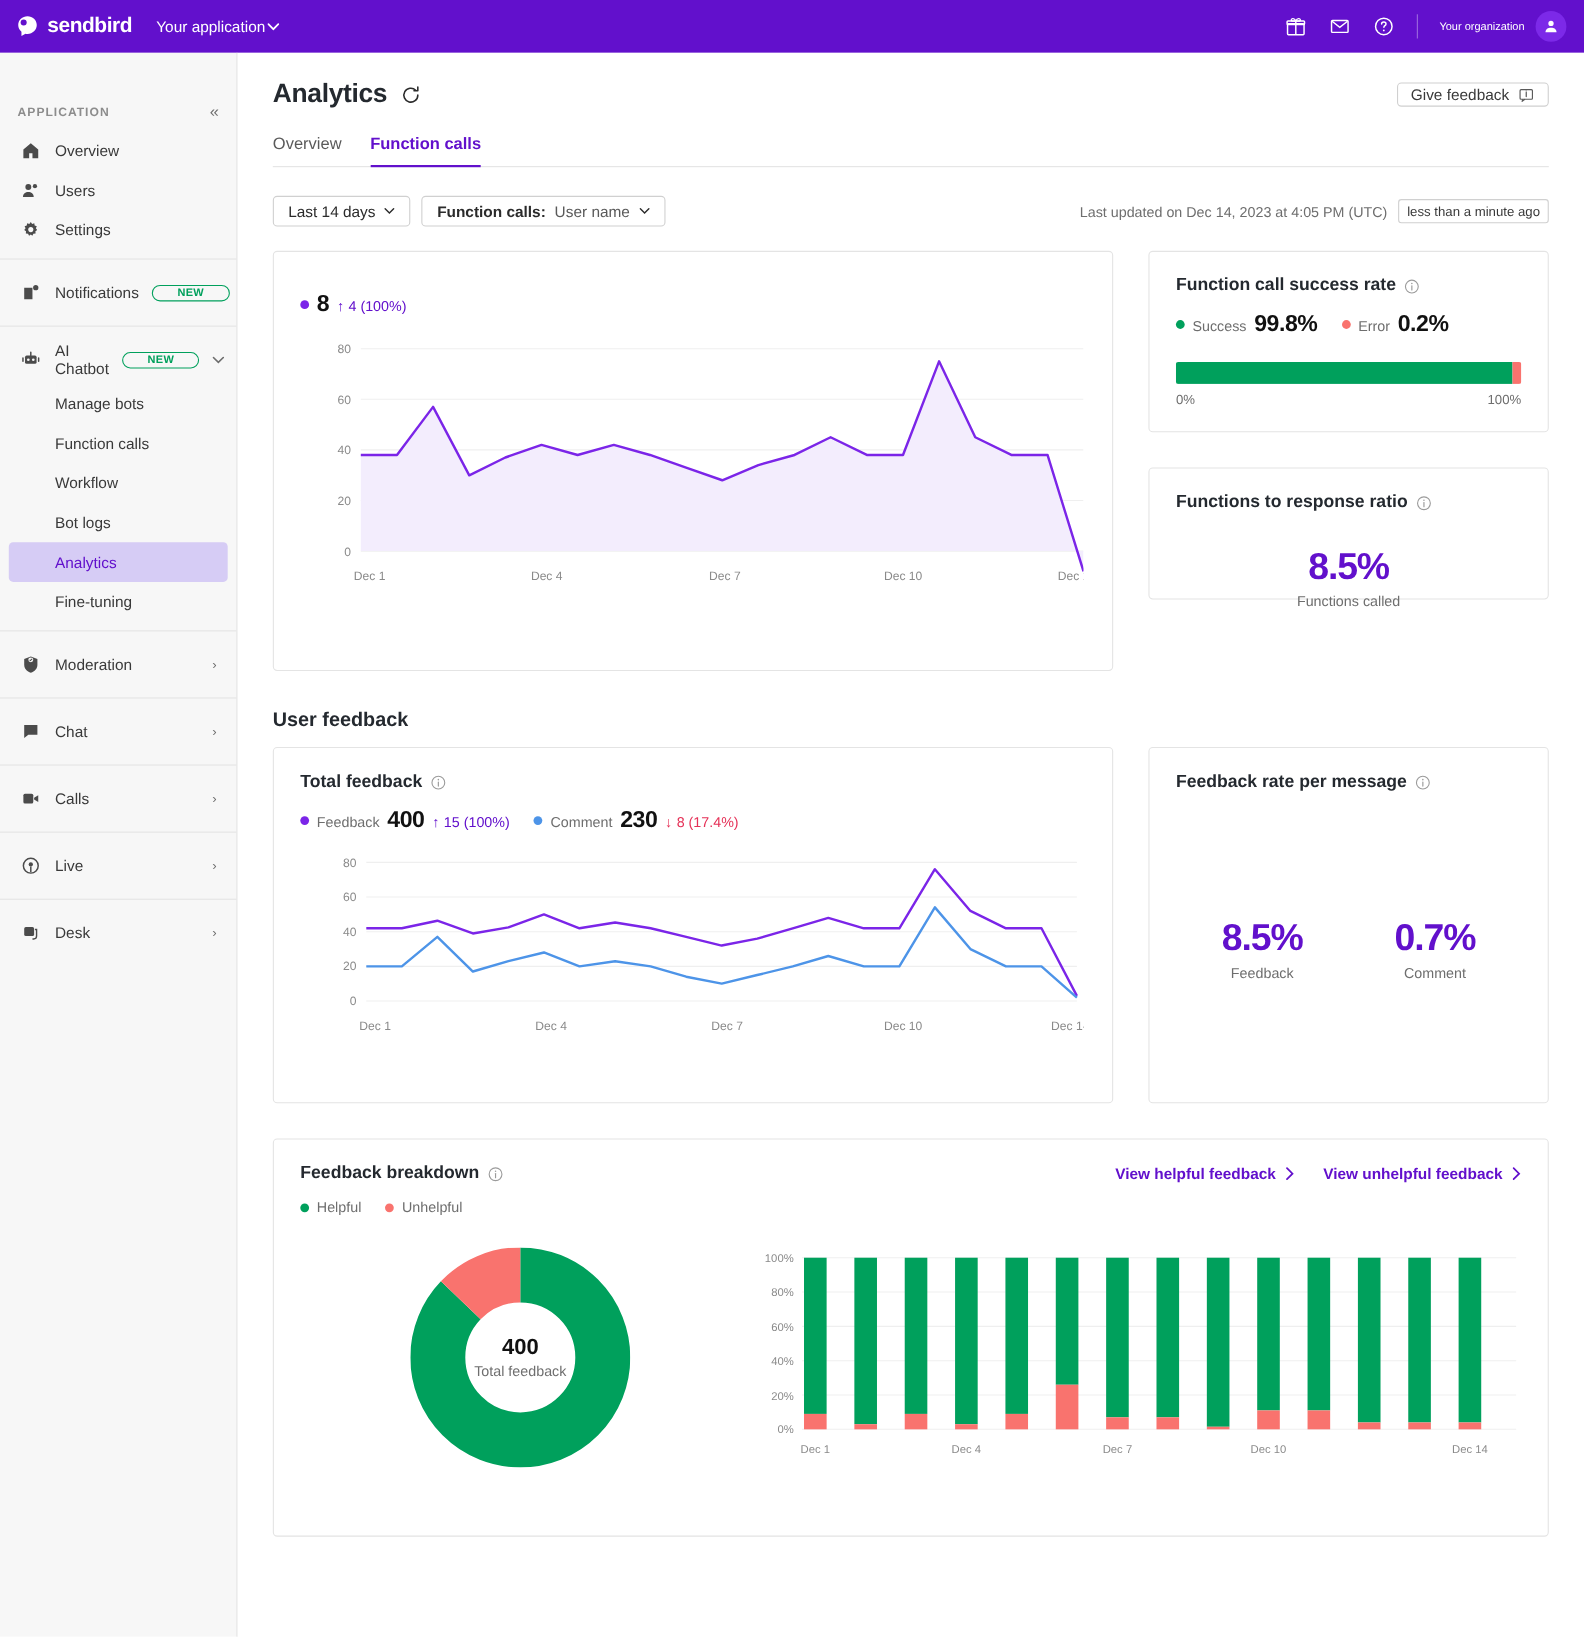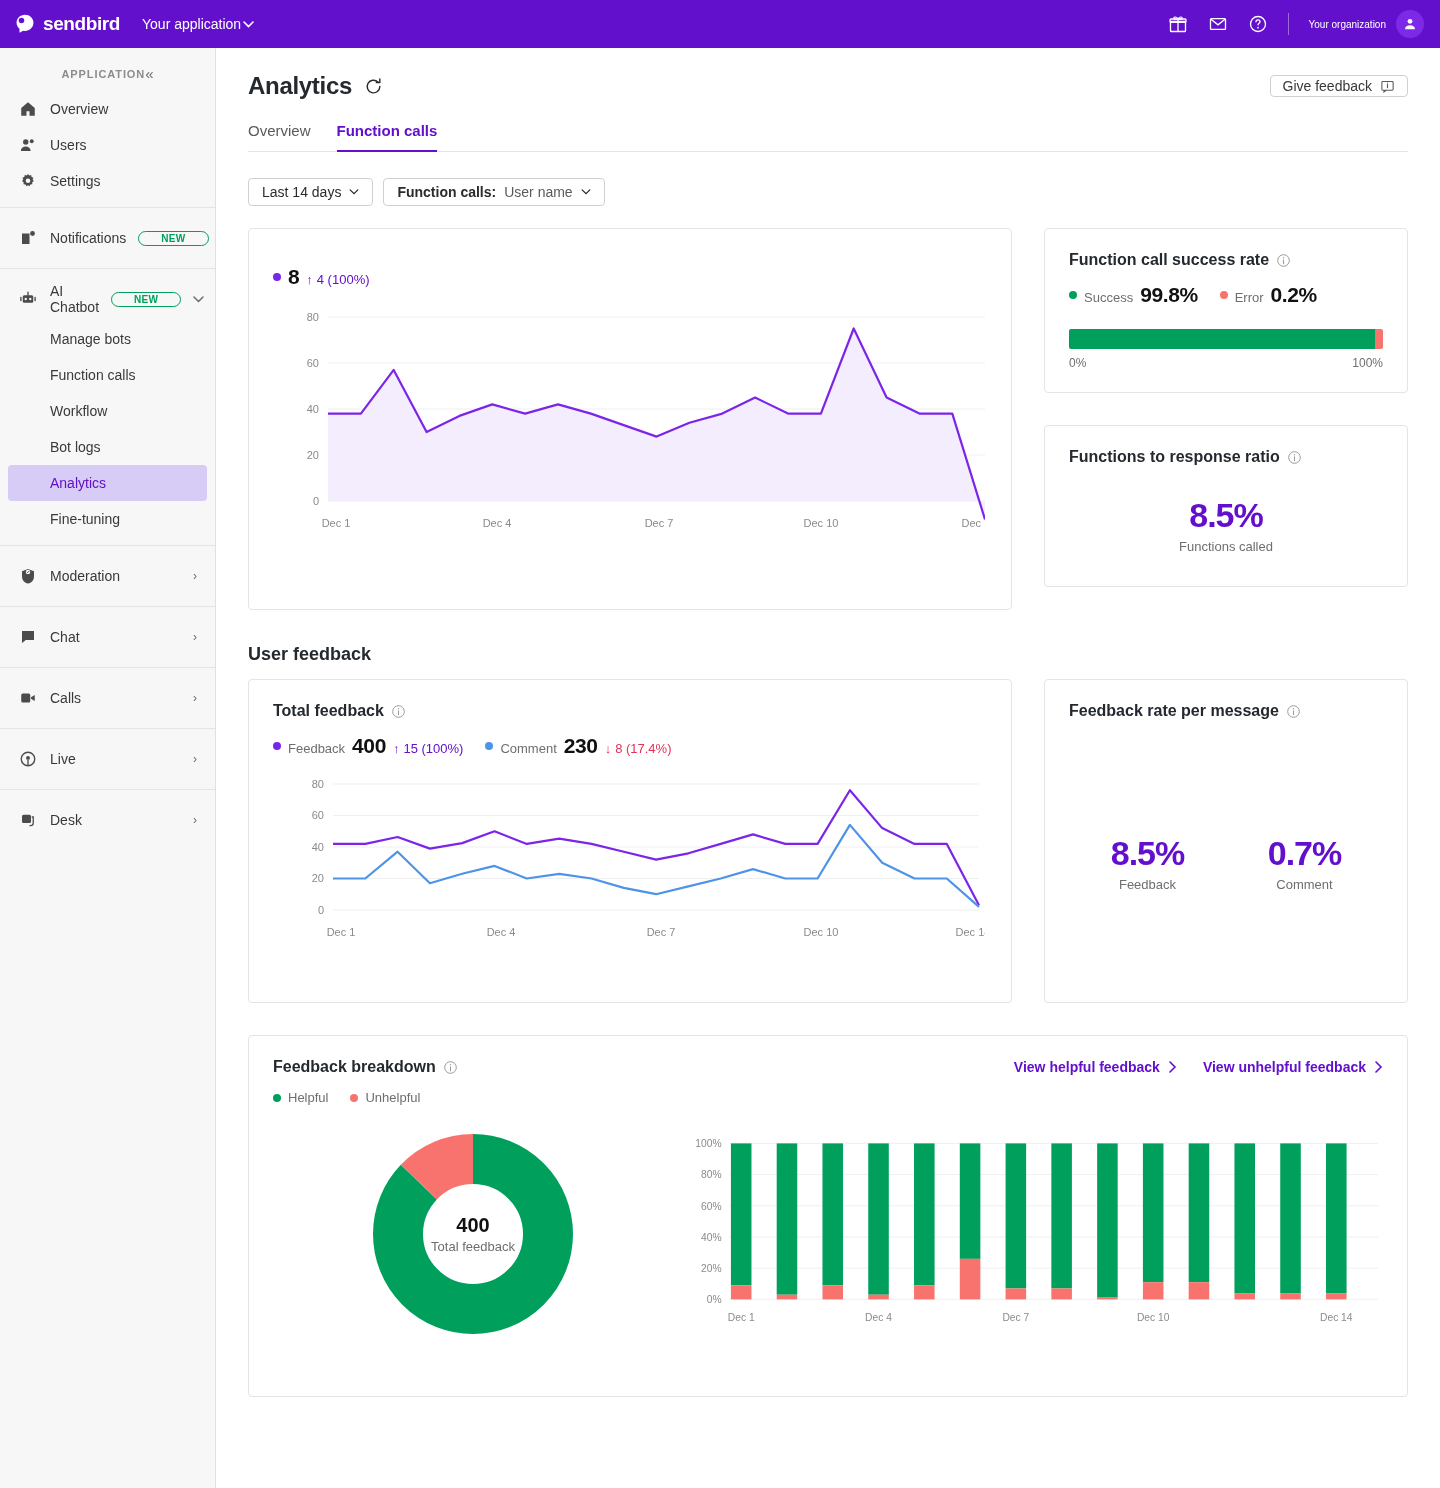--- a/index.html
+++ b/index.html
@@ -35,22 +35,23 @@
   }
 
   .body { display:flex; flex: 1 1 auto; min-height:0; }
 
   
   .sidebar {
     width:216px; flex:0 0 216px; background:#F7F7F7;
     border-right:1px solid #E0E0E0;
   }
   .side-head {
-    display:flex;align-items:center;justify-content:center;
+    display:flex;align-items:center;justify-content:space-between;
     padding: 18px 16px 8px 16px;
+    margin-top: 28px;
   }
   .side-head-label { font-size:11px; letter-spacing:.9px; color:#8C8C8C; font-weight:600; }
   .collapse-icon { color:#6e6e6e; font-size:15px; cursor:pointer; line-height:1; }
 
   .nav-group { padding: 2px 8px 8px 8px; }
   .nav-group + .nav-group { border-top:1px solid #E4E4E4; padding-top:8px; }
   .nav-item {
     display:flex;align-items:center; gap:12px;
     height:36px; padding: 0 10px; border-radius:4px;
     font-size:14px; color:#393939; cursor:pointer;
@@ -383,20 +384,24 @@
               <path d="M1 1l4.5 4.5L10 1" stroke="#2b2b2b" stroke-width="1.5" fill="none" stroke-linecap="round"></path>
             </svg>
         </div>
         <div class="pill">
           <b>Function calls:</b>
           <span class="muted">User name</span>
           <svg width="10" height="6" viewBox="0 0 11 7">
               <path d="M1 1l4.5 4.5L10 1" stroke="#2b2b2b" stroke-width="1.5" fill="none" stroke-linecap="round"></path>
             </svg>
         </div>
+        <div class="updated">
+          <span class="updated-text">Last updated on Dec 14, 2023 at 4:05 PM (UTC)</span>
+          <span class="updated-chip">less than a minute ago</span>
+        </div>
       </div>
 
       <div class="grid">
         <div class="card col-left card-pad" style="height:382px;">
           <div class="metric-row">
             <div class="metric">
               <span class="dot" style="background:#7B25E8"></span>
               <span class="m-value">8</span>
               <span class="m-delta up">
                 <span>↑</span>
@@ -459,21 +464,21 @@
             <div class="succ-bar">
               <div style="background:#00A05C;width:97.5%"></div>
               <div style="background:#F9736E;width:2.5%"></div>
             </div>
             <div class="succ-scale">
               <span>0%</span>
               <span>100%</span>
             </div>
           </div>
 
-          <div class="card card-pad" style="height:162px">
+          <div class="card card-pad" style="height:120px">
             <div class="card-title">
               <span>Functions to response ratio</span>
               <span class="info-ico">
                 <svg width="15" height="15" viewBox="0 0 24 24">
                     <circle cx="12" cy="12" r="9.3" fill="none" stroke="#9b9b9b" stroke-width="1.6"></circle>
                     <circle cx="12" cy="7.6" r="1.1" fill="#9b9b9b"></circle>
                     <path d="M12 11v6" stroke="#9b9b9b" stroke-width="1.7" stroke-linecap="round"></path>
                   </svg>
               </span>
             </div>

